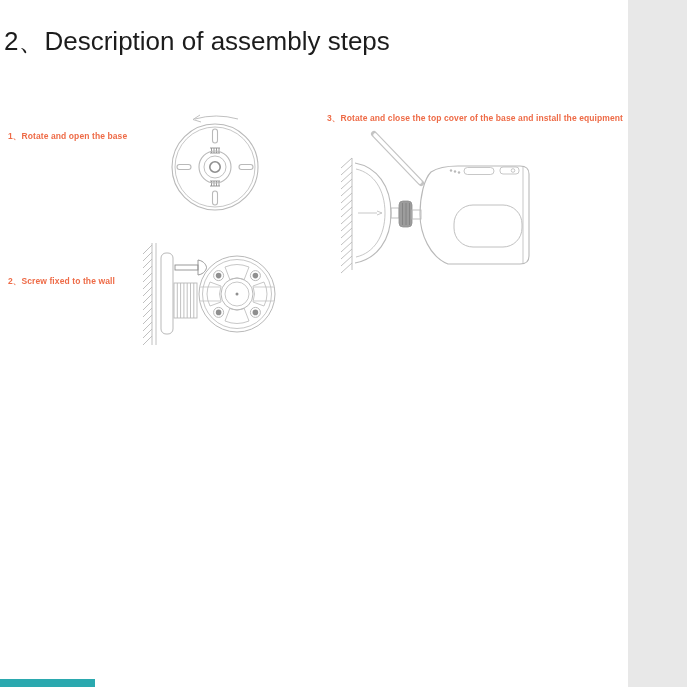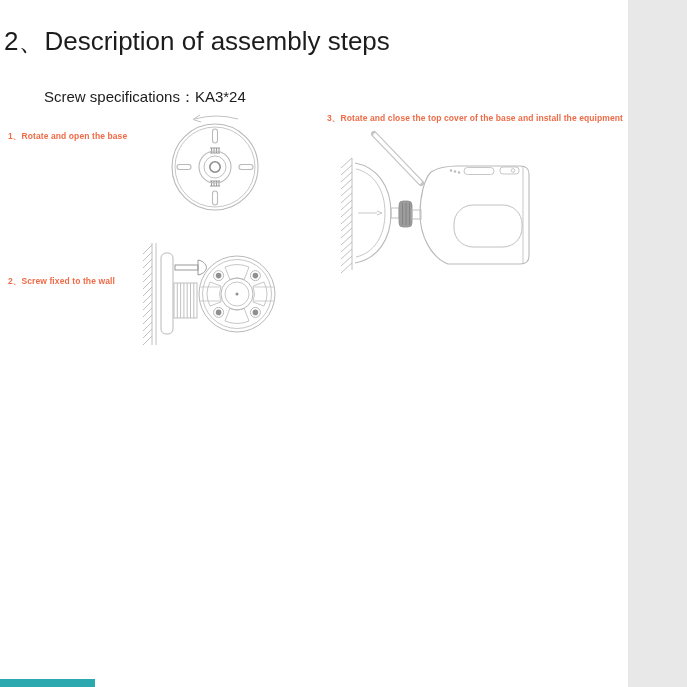--- a/index.html
+++ b/index.html
@@ -42,21 +42,20 @@
   }
   svg{display:block;}
 </style>
 </head>
 <body>
 
 <div class="page">
 
   <h1 class="page-title">2、Description of assembly steps</h1>
 
-  <div class="subtitle">Screw specifications：KA3*24</div>
 
   <div class="step-label step-1">1、Rotate and open the base</div>
   <div class="step-label step-2">2、Screw fixed to the wall</div>
   <div class="step-label step-3">3、Rotate and close the top cover of the base and install the equipment</div>
 
   <svg class="diagram d1" width="114" height="114" viewBox="0 0 114 114" fill="none" stroke="currentColor" stroke-width="1.1">
     <g>
       <path d="M80,9 Q58,3 37,9" stroke-width="0.9"></path>
       <path d="M42,5 L35,9.5 L43,12" stroke-width="0.9"></path>
     </g>

